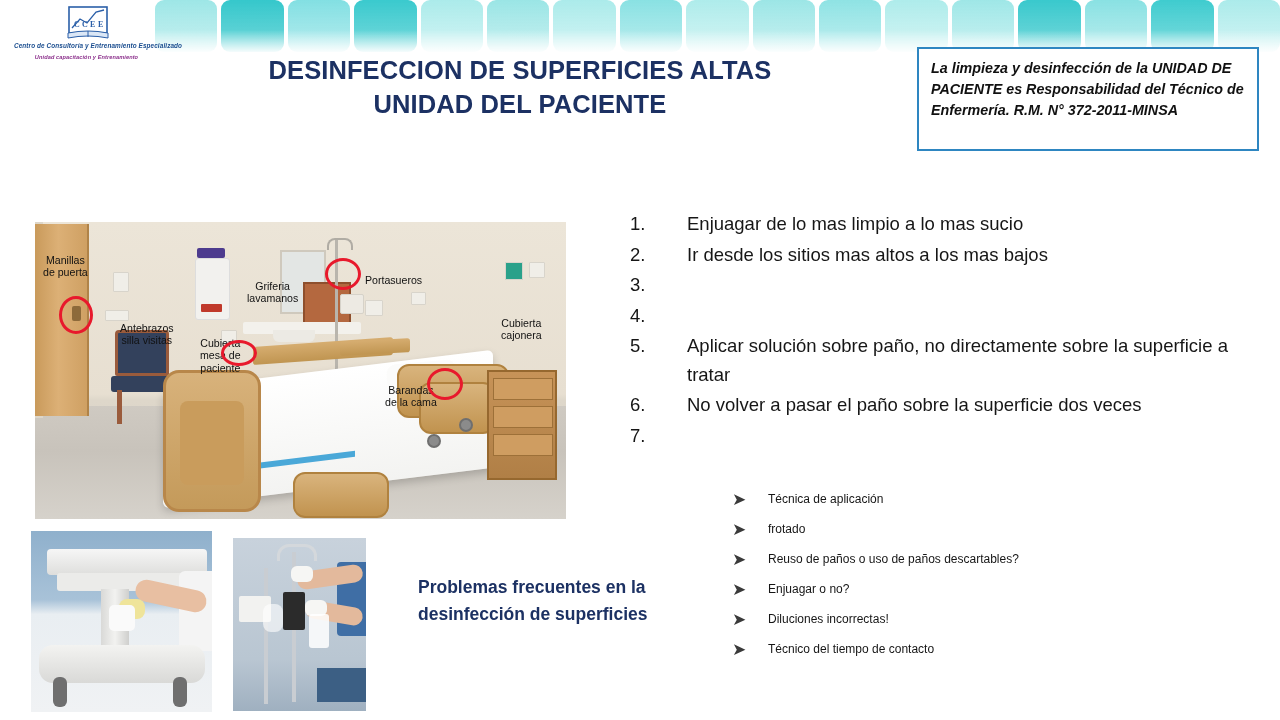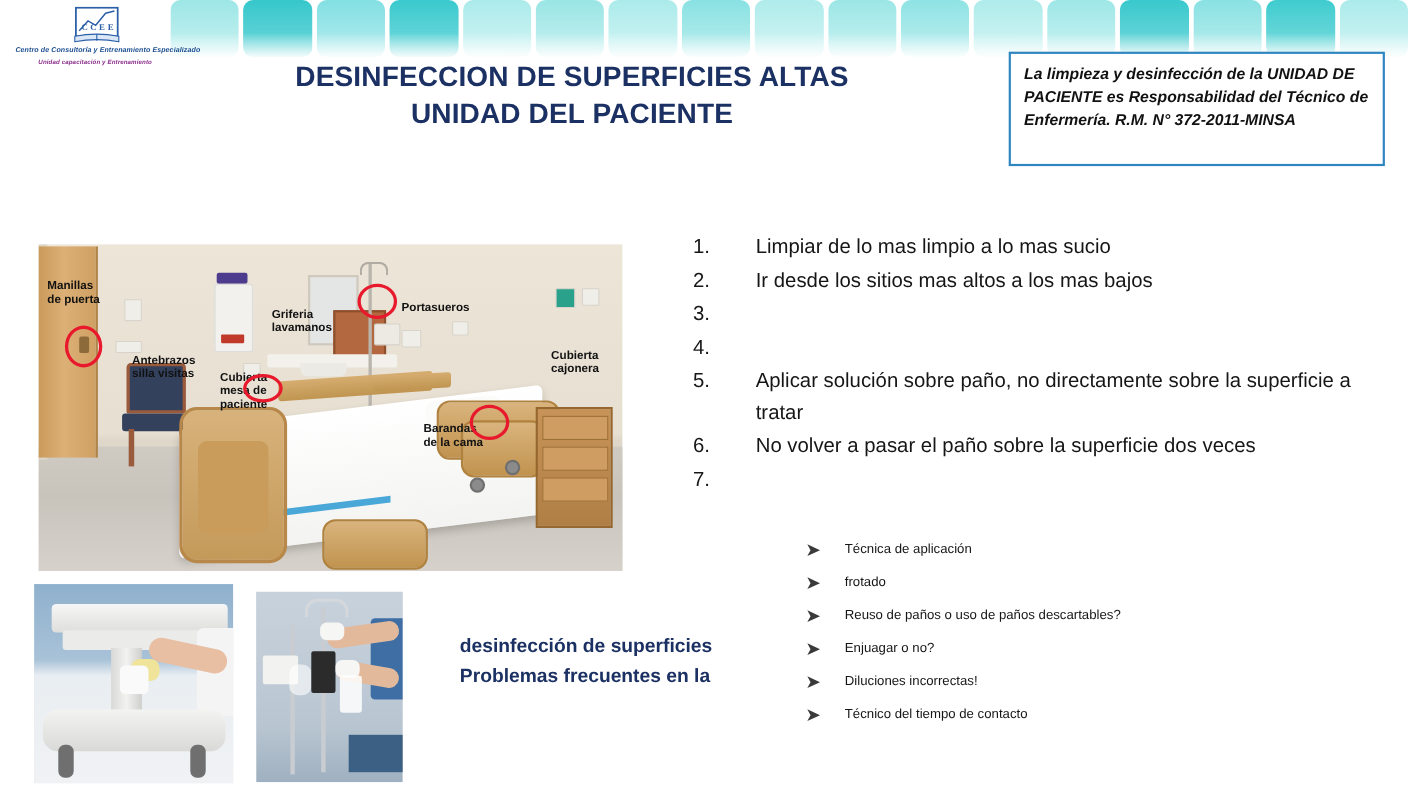--- a/index.html
+++ b/index.html
@@ -72,22 +72,22 @@
   .bed-red{position:absolute;left:160px;top:250px;width:40px;height:6px;background:#e0645f;transform:skewY(-7deg);}
   .headboard{position:absolute;left:128px;top:148px;width:98px;height:142px;
     background:linear-gradient(to bottom,#d8b27b,#c49a5a);border-radius:16px;border:3px solid #b8874a;box-sizing:border-box;}
   .headboard-in{position:absolute;left:14px;top:28px;width:64px;height:84px;background:#c99c5c;border-radius:8px;}
   .rail{position:absolute;background:linear-gradient(to bottom,#d9b47d,#c1934f);border-radius:12px;border:2px solid #b0823f;box-sizing:border-box;}
   .pillow{position:absolute;left:352px;top:140px;width:70px;height:30px;background:#fbfbfa;border-radius:10px;transform:rotate(-5deg);}
   .dresser{position:absolute;left:452px;top:148px;width:70px;height:110px;
     background:linear-gradient(to bottom,#c79358,#b07f46);border:2px solid #96682f;box-sizing:border-box;}
   .drw{position:absolute;left:4px;width:60px;height:22px;background:#cf9d61;border:1px solid #9d7038;box-sizing:border-box;}
   .wheel{position:absolute;width:14px;height:14px;border-radius:50%;background:#8b8b8b;border:2px solid #6f6f6f;box-sizing:border-box;}
-  .lbl{position:absolute;font-size:10.6px;font-weight:bold;line-height:12.4px;color:#111;
-    font-family:"Liberation Sans",sans-serif;white-space:pre-line;}
+  .lbl{position:absolute;font-size:10.6px;font-weight:normal;line-height:12.4px;color:#111;
+    font-family:"Liberation Sans",sans-serif;white-space:pre-line;text-align:center;}
   .hl{position:absolute;border:3px solid #e8192c;border-radius:50%;box-sizing:border-box;}
 
   
   .numlist{position:absolute;left:630px;top:210px;width:640px;}
   .numrow{display:flex;margin-bottom:2px;}
   .numrow .n{width:57px;flex:none;font-size:18.5px;line-height:28.5px;color:#161616;}
   .numrow .t{font-size:18.5px;line-height:28.5px;color:#161616;}
 
   
   .arrlist{position:absolute;left:732px;top:485px;width:540px;}
@@ -258,21 +258,21 @@
         <div class="hl" style="left: 24px; top: 74px; width: 34px; height: 38px; border-color: rgb(232, 25, 44);"></div>
         <div class="hl" style="left: 186px; top: 118px; width: 36px; height: 26px; border-color: rgb(232, 25, 44);"></div>
         <div class="hl" style="left: 290px; top: 36px; width: 36px; height: 32px; border-color: rgb(232, 25, 44);"></div>
         <div class="hl" style="left: 392px; top: 146px; width: 36px; height: 32px; border-color: rgb(232, 25, 44);"></div>
       </div>
   </div>
 
   <div class="numlist" id="numList">
       <div class="numrow">
         <div class="n">1.</div>
-        <div class="t">Limpiar de lo mas limpio a lo mas sucio</div>
+        <div class="t">Enjuagar de lo mas limpio a lo mas sucio</div>
       </div>
       <div class="numrow">
         <div class="n">2.</div>
         <div class="t">Ir desde los  sitios mas altos a los mas bajos</div>
       </div>
       <div class="numrow">
         <div class="n">3.</div>
       </div>
       <div class="numrow">
         <div class="n">4.</div>
@@ -311,22 +311,22 @@
         <div class="a">➤</div>
         <div class="t">Diluciones incorrectas!</div>
       </div>
       <div class="arrow-row">
         <div class="a">➤</div>
         <div class="t">Técnico del tiempo de contacto</div>
       </div>
     </div>
 
   <div class="bluehead">
+    <div>Problemas frecuentes en la</div>
     <div>desinfección de superficies</div>
-    <div>Problemas frecuentes en la</div>
   </div>
 
   <div class="photoA">
     <div class="bg"></div>
     <div class="tabletop"></div>
     <div class="tablemid"></div>
     <div class="col"></div>
     <div class="sleeve"></div>
     <div class="arm"></div>
     <div class="glove"></div>

